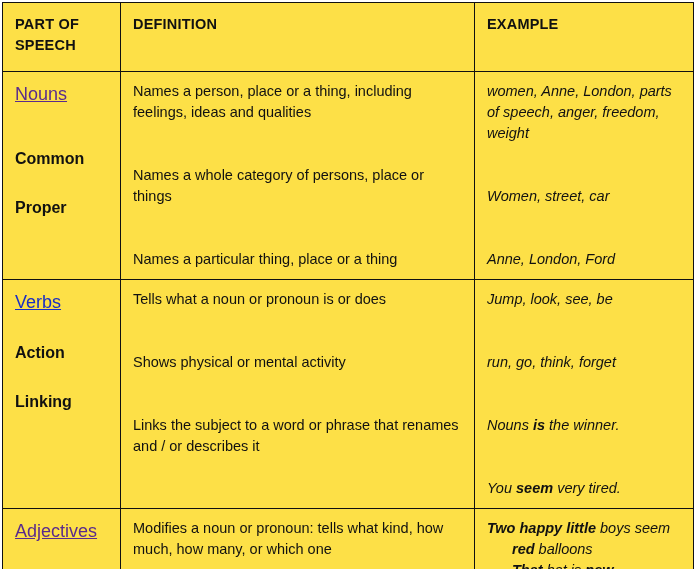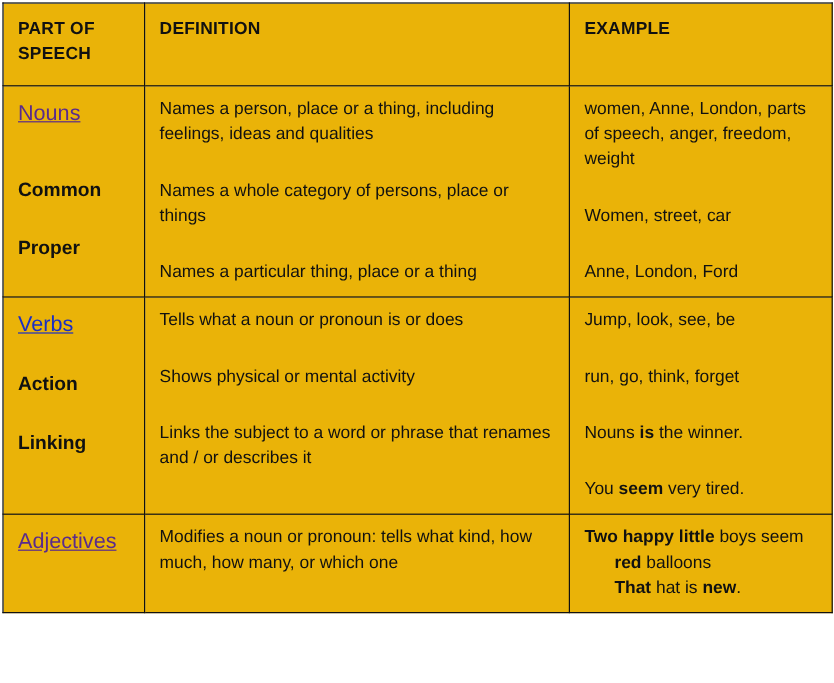--- a/index.html
+++ b/index.html
@@ -23,21 +23,21 @@
     background: #dbe9f9;
   }
 
   .pos-table col.c-pos   { width: 118px; }
   .pos-table col.c-def   { width: 354px; }
   .pos-table col.c-ex    { width: 219px; }
 
   .pos-table td,
   .pos-table th {
     border: 1px solid #111111;
-    background: #eab308;
+    background: #fde047;
     vertical-align: top;
     padding: 9px 10px 9px 12px;
     font-size: 14.5px;
     line-height: 1.45;
     color: #111111;
     text-align: left;
     font-weight: normal;
   }
 
   
@@ -71,31 +71,32 @@
     color: #111111;
   }
   .spacer-lg { height: 40px; }
   .spacer-md { height: 26px; }
 
   
   .block {
     margin: 0;
   }
   .block + .block {
-    margin-top: 26px;
+    margin-top: 42px;
   }
   .block-tight + .block-tight {
     margin-top: 0;
     margin-left: 25px;
   }
   .def-cell, .ex-cell {
     padding-top: 14px;
   }
   .ex-cell {
     padding-left: 14px;
+    font-style: italic;
   }
   b, strong { font-weight: bold; }
 </style>
 </head>
 <body>
 
 <table class="pos-table">
   <colgroup>
     <col class="c-pos">
     <col class="c-def">

